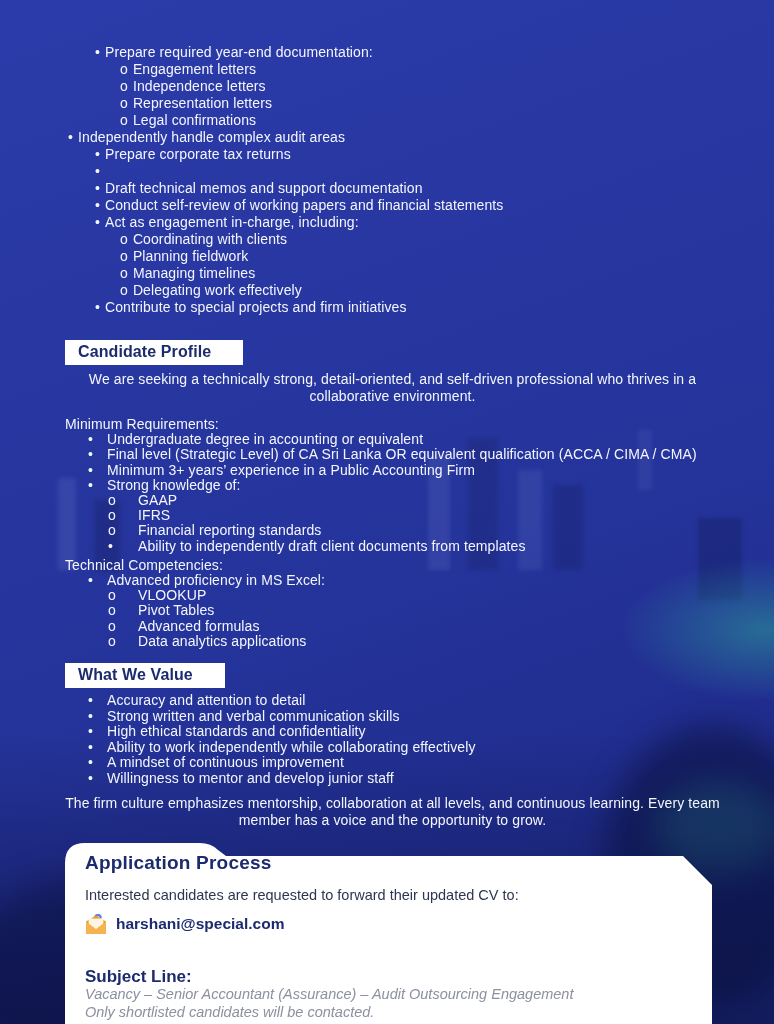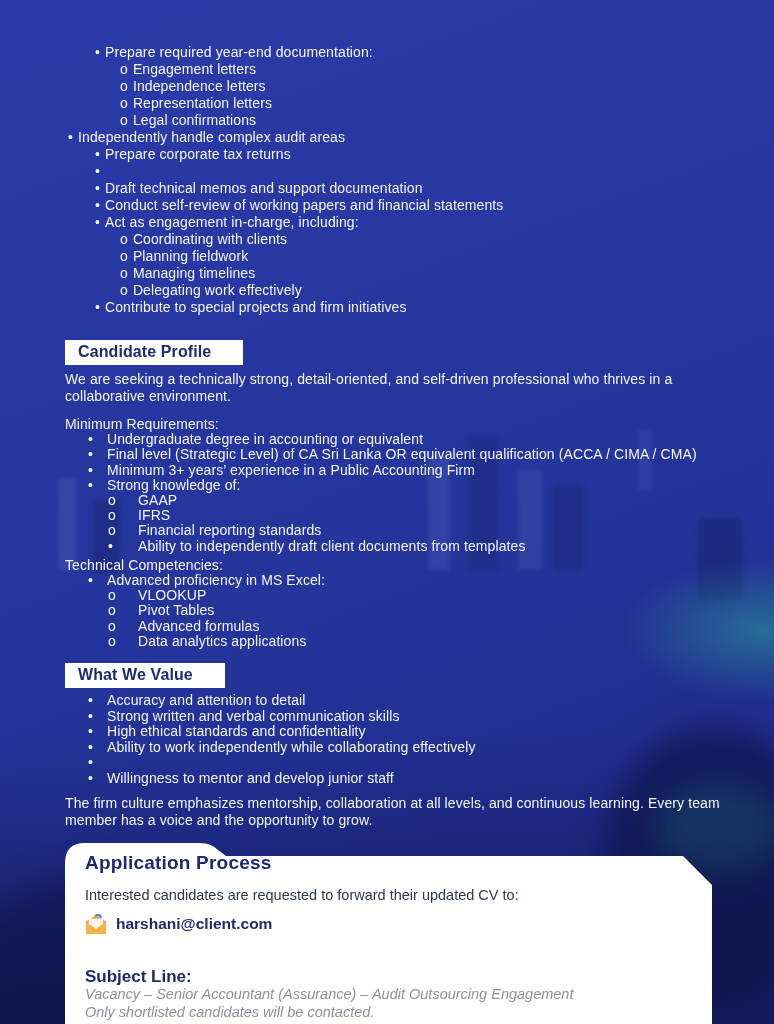--- a/index.html
+++ b/index.html
@@ -40,21 +40,21 @@
   .toplist .lvl1{padding-left:3px;}
   .toplist .lvl2{padding-left:30px;}
   .toplist .lvl3{padding-left:55px;}
 
   .chip-row{margin:0;}
   .chip{display:inline-block;background:#ffffff;color:#1c2b6e;font-weight:bold;
     font-size:16px;line-height:18px;padding:3px 32px 4px 13px;}
   .chip1{margin-top:24px;}
   .chip2{margin-top:14px;}
 
-  .para{margin:6px 0 0 0;line-height:17px;max-width:660px;}
+  .para{margin:6px 0 0 0;line-height:17px;max-width:660px;text-align:center;}
   .para2{margin-top:9px;}
 
   .list-label{margin-top:12px;line-height:15.2px;}
   .label2{margin-top:4px;}
   .midlist{line-height:15.2px;}
   .midlist .lvl1{padding-left:23px;}
   .midlist .lvl1 .mk{width:19px;}
   .midlist .lvl2{padding-left:43px;}
   .midlist .lvl2 .mk{width:30px;}
   .valuelist{margin-top:5px;line-height:15.5px;}
@@ -280,20 +280,21 @@
           <span class="tx">High ethical standards and confidentiality</span>
         </div>
 
         <div class="item lvl1">
           <span class="mk">•</span>
           <span class="tx">Ability to work independently while collaborating effectively</span>
         </div>
 
         <div class="item lvl1">
           <span class="mk">•</span>
+          <span class="tx">A mindset of continuous improvement</span>
         </div>
 
         <div class="item lvl1">
           <span class="mk">•</span>
           <span class="tx">Willingness to mentor and develop junior staff</span>
         </div>
       </div>
 
     <p class="para para2">The firm culture emphasizes mentorship, collaboration at all levels, and continuous learning. Every team member has a voice and the opportunity to grow.</p>
   </div>
@@ -306,21 +307,21 @@
       <h2 class="card-title">Application Process</h2>
       <p class="card-intro">Interested candidates are requested to forward their updated CV to:</p>
       <div class="email-row">
         <svg width="24" height="22" viewBox="0 0 24 22">
           <circle cx="13" cy="4.6" r="4.1" fill="#5a7bd8" stroke="#ffffff" stroke-width="1"></circle>
           <circle cx="13" cy="4.6" r="1.6" fill="#ffffff" opacity="0.85"></circle>
           <path d="M1 8.5 L11 2.5 L21 8.5 L21 21 L1 21 Z" fill="#e89a2f"></path>
           <rect x="3.6" y="5.5" width="14.8" height="11" rx="1" fill="#fdf4e4"></rect>
           <path d="M1 8.5 L11 16 L21 8.5 L21 21 L1 21 Z" fill="#f6b24e"></path>
         </svg>
-        <a href="#" class="email-text">harshani@client.com</a>
+        <a href="#" class="email-text">harshani@special.com</a>
       </div>
       <div class="subject-label">Subject Line:</div>
       <p class="subject-italic">Vacancy – Senior Accountant (Assurance) – Audit Outsourcing Engagement</p>
       <p class="subject-italic">Only shortlisted candidates will be contacted.</p>
     </div>
   </div>
 
 </div>
 
 </body></html>

